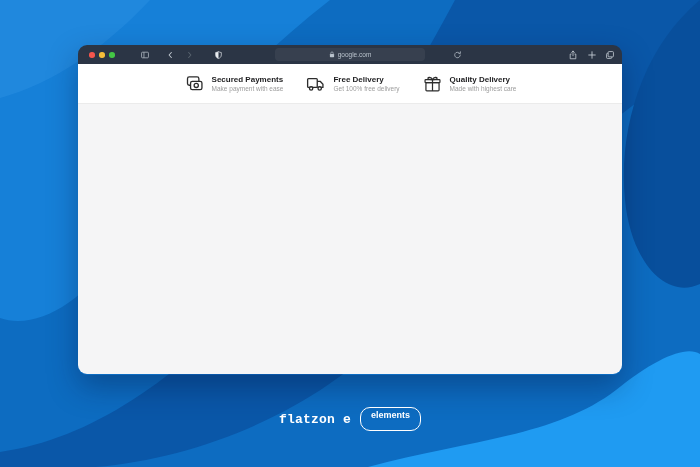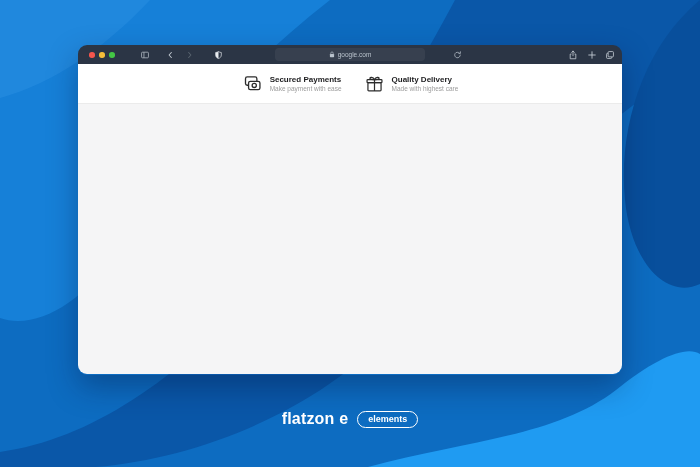--- a/index.html
+++ b/index.html
@@ -40,23 +40,23 @@
   .ftxt{display:flex;flex-direction:column;}
   .ftitle{font-size:8px;font-weight:700;color:#1c1c1e;line-height:9px;}
   .fsub{font-size:6.5px;color:#9b9b9b;line-height:8px;margin-top:1px;}
   .content{height:270px;background:#f5f5f6;border-radius:0 0 9px 9px;}
 
   
   .logo{
     position:absolute;left:0;right:0;top:406px;height:26px;
     display:flex;align-items:center;justify-content:center;gap:9px;color:#fff;
   }
-  .brand{font-size:16px;font-weight:700;letter-spacing:.2px;}
+  .brand{font-size:13px;font-weight:700;letter-spacing:.2px;font-family:Liberation Mono, monospace;}
   .badge{
-    border:1.5px solid #ffffff;border-radius:10px;padding:2px 10px 3px;
+    border:1.5px solid #ffffff;border-radius:10px;padding:2px 10px 10px;
     font-size:9px;font-weight:600;line-height:10px;
   }
 </style>
 </head>
 <body>
 
 <svg class="bg-svg" viewBox="0 0 700 467" preserveAspectRatio="none" aria-hidden="true">
   <rect x="0" y="0" width="700" height="467" fill="#0d6cc1"></rect>
   <path d="M0,0 H330 C240,70 170,150 125,235 C95,295 40,332 0,318 Z" fill="#1680d8"></path>
   <path opacity="0.55" d="M0,0 H150 C105,48 52,84 0,98 Z" fill="#2a8ee2"></path>
@@ -153,20 +153,34 @@
           <circle cx="14" cy="14.2" r="2.4"></circle>
         </svg>
       </span>
       <span class="ftxt">
         <span class="ftitle">Secured Payments</span>
         <span class="fsub">Make payment with ease</span>
       </span>
     </div>
 
 
+    <div class="feature">
+      <span class="fic">
+        <svg viewBox="0 0 24 24" fill="none" stroke="currentColor" stroke-width="1.5" stroke-linejoin="round">
+          <rect x="3" y="6.5" width="11" height="10" rx="1"></rect>
+          <path d="M14 9.5 h3.3 l3.2 3.4 v3.6 H14"></path>
+          <circle cx="7" cy="17.6" r="1.9" fill="#ffffff"></circle>
+          <circle cx="16.8" cy="17.6" r="1.9" fill="#ffffff"></circle>
+        </svg>
+      </span>
+      <span class="ftxt">
+        <span class="ftitle">Free Delivery</span>
+        <span class="fsub">Get 100% free delivery</span>
+      </span>
+    </div>
 
     <div class="feature">
       <span class="fic">
         <svg viewBox="0 0 24 24" fill="none" stroke="currentColor" stroke-width="1.4" stroke-linejoin="round">
           <rect x="4.5" y="11" width="15" height="9.5" rx="1"></rect>
           <rect x="3.5" y="7.5" width="17" height="3.5" rx="0.8"></rect>
           <line x1="12" y1="7.5" x2="12" y2="20.5"></line>
           <path d="M12 7.5 C10.5 4.3 6.4 4.3 6.8 6.2 C7.1 7.8 10 7.5 12 7.5 Z"></path>
           <path d="M12 7.5 C13.5 4.3 17.6 4.3 17.2 6.2 C16.9 7.8 14 7.5 12 7.5 Z"></path>
         </svg>

